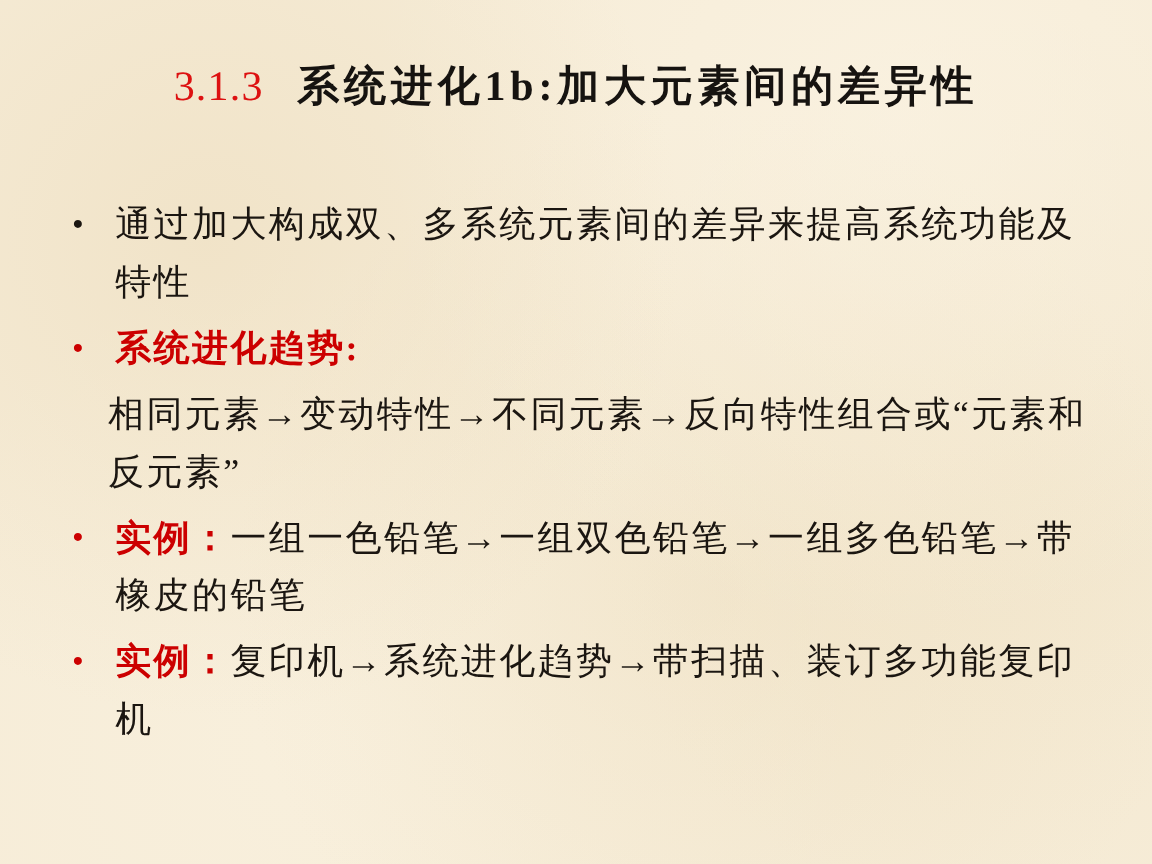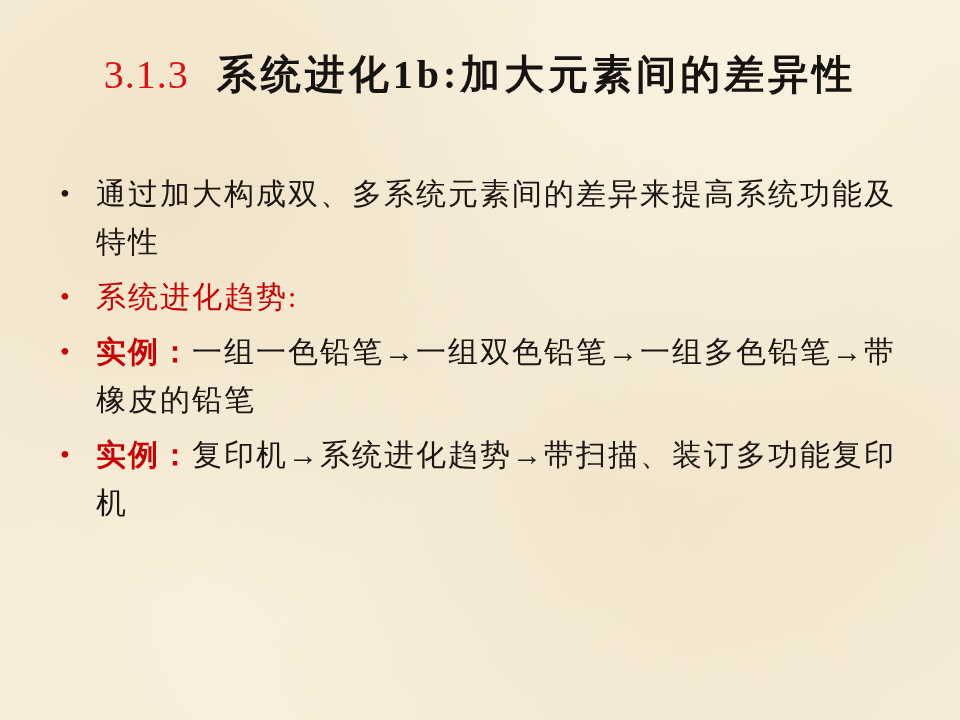--- a/index.html
+++ b/index.html
@@ -16,21 +16,21 @@
       radial-gradient(circle at 62% 68%, rgba(234,217,182,.32), transparent 52%),
       radial-gradient(circle at 30% 86%, rgba(251,244,228,.45), transparent 46%),
       radial-gradient(circle at 90% 55%, rgba(236,220,186,.30), transparent 40%);
     font-family:"Liberation Serif","DejaVu Serif",serif;
     overflow:hidden;
   }
 
   .title {
     padding-top:50px;
     text-align:center;
-    font-size:40px;
+    font-size:35px;
     line-height:1.25;
     white-space:nowrap;
   }
   .title .num {
     color:var(--title-red,#dd1111);
     letter-spacing:1px;
   }
   .title .txt {
     color:#161310;
     margin-left:28px;
@@ -53,21 +53,21 @@
     color:#1b1611;
   }
   .marker.red { color:var(--accent-red,#cc0000); }
   .text { flex:1; }
   .red-label {
     color:var(--accent-red,#cc0000);
     font-weight:bold;
   }
   .red-text {
     color:var(--accent-red,#cc0000);
-    font-weight:normal;
+    font-weight:bold;
   }
   .para.continuation { padding-left:30px; }
 </style>
 </head>
 <body>
 
 <div class="slide">
 
   <div class="title">
     <span class="num">3.1.3</span><span class="txt">系统进化1b:加大元素间的差异性</span>
@@ -78,20 +78,23 @@
     <div class="para">
       <span class="marker">•</span>
       <span class="text"><span>通过加大构成双、多系统元素间的差异来提高系统功能及特性</span></span>
     </div>
 
     <div class="para">
       <span class="marker red">•</span>
       <span class="text"><span class="red-text">系统进化趋势:</span></span>
     </div>
 
+    <div class="para continuation">
+      <span class="text"><span>相同元素→变动特性→不同元素→反向特性组合或“元素和反元素”</span></span>
+    </div>
 
     <div class="para">
       <span class="marker red">•</span>
       <span class="text"><span class="red-label">实例：</span><span>一组一色铅笔→一组双色铅笔→一组多色铅笔→带橡皮的铅笔</span></span>
     </div>
 
     <div class="para">
       <span class="marker red">•</span>
       <span class="text"><span class="red-label">实例：</span><span>复印机→系统进化趋势→带扫描、装订多功能复印机</span></span>
     </div>

